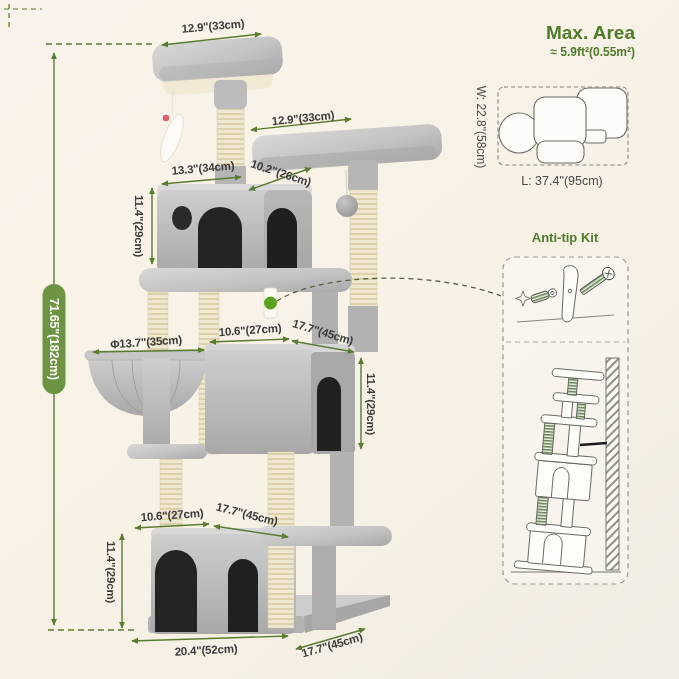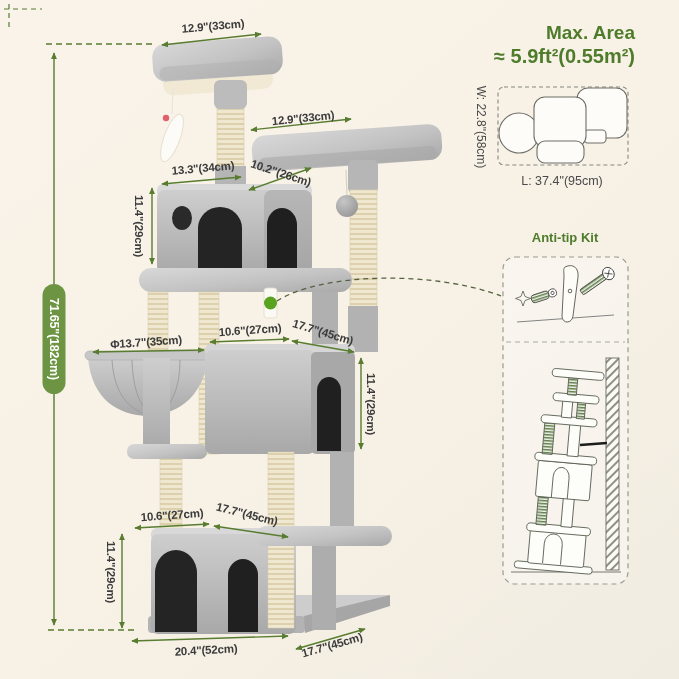--- a/index.html
+++ b/index.html
@@ -8,21 +8,21 @@
     font-family:"Liberation Sans",sans-serif}
   svg.layer{position:absolute;left:0;top:0;width:679px;height:679px}
   .dim{position:absolute;transform:translate(-50%,-50%) rotate(var(--r,0deg));
     font-size:11.5px;font-weight:600;color:#3b3b3b;white-space:nowrap;letter-spacing:-.2px}
   .pill{position:absolute;left:54px;top:339px;width:110px;height:23px;
     transform:translate(-50%,-50%) rotate(90deg);background:#6d9442;border-radius:13px;
     color:#fff;display:flex;align-items:center;justify-content:center;
     font-size:12.5px;font-weight:700;letter-spacing:-.2px}
   .green-head{position:absolute;color:#4e7c2a;font-weight:700;white-space:nowrap}
   .max-title{right:44px;top:22px;font-size:19px;text-align:left}
-  .max-value{right:44px;top:45px;font-size:20px;text-align:center}
+  .max-value{right:44px;top:45px;font-size:12px;text-align:center}
   .antitip-title{left:565px;top:237px;transform:translate(-50%,-50%);font-size:13px}
   .side-label{position:absolute;color:#4a4a4a;font-size:12px;font-weight:400;white-space:nowrap}
   .w-label{left:481px;top:127px;transform:translate(-50%,-50%) rotate(90deg)}
   .l-label{left:562px;top:181px;transform:translate(-50%,-50%);font-size:12.5px}
 </style>
 </head>
 <body>
 
 <div class="stage">
 

